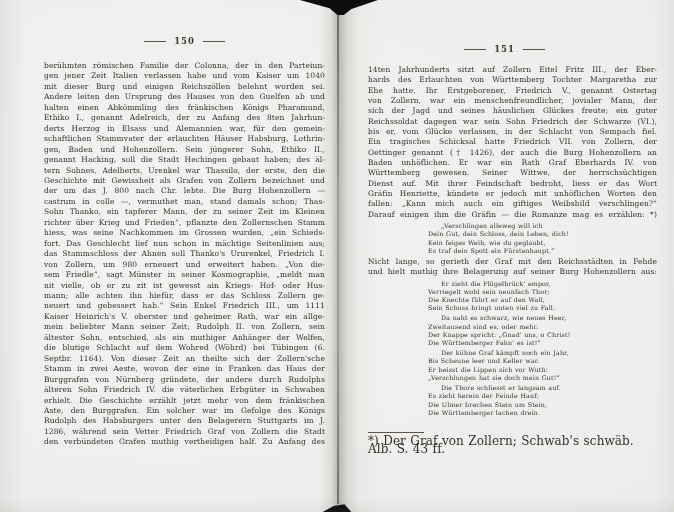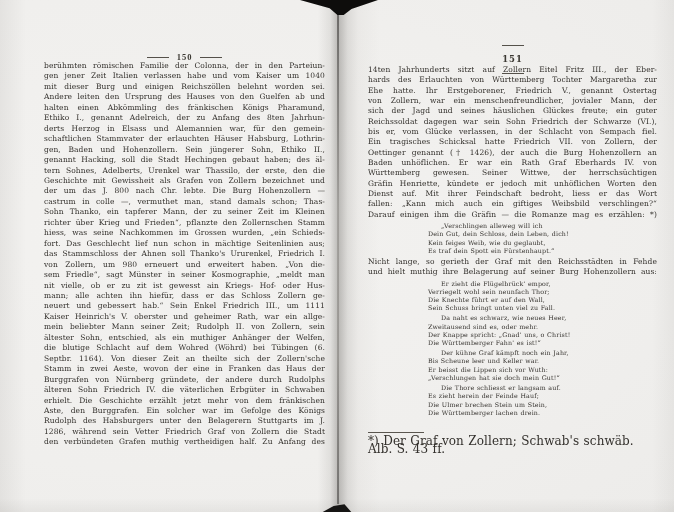--- a/index.html
+++ b/index.html
@@ -29,22 +29,22 @@
     background:#0e0d0c;filter:blur(0.6px);
     clip-path:polygon(0% 0%,100% 0%,66% 60%,56% 100%,48% 100%,38% 55%);}
   .spine-bottom{position:absolute;left:320px;bottom:0;width:34px;height:11px;
     background:#161514;filter:blur(0.6px);
     clip-path:polygon(8% 100%,92% 100%,72% 30%,40% 45%);}
 
   .page-header{position:absolute;display:flex;justify-content:center;
     align-items:center;gap:8px;font-size:8.5px;font-weight:bold;
     letter-spacing:1px;color:#3b3832;}
   .page-header .rule{width:22px;height:1px;background:#55514a;margin-top:1px;}
-  #left-header{left:44px;top:52px;width:281px;font-family:Liberation Serif, serif;}
-  #right-header{left:368px;top:44px;width:289px;flex-direction:column;}
+  #left-header{left:44px;top:36px;width:281px;}
+  #right-header{left:360px;top:44px;width:289px;}
 
   .prose-col{position:absolute;font-size:7.5px;line-height:10.45px;
     word-spacing:0.4px;letter-spacing:0.1px;}
   #left-text{left:44px;top:61px;width:281px;}
   #right-text{left:368px;top:65px;width:289px;line-height:10.35px;}
   .prose-col > .line, .blk.prose .line{
     text-align:justify;text-align-last:justify;white-space:normal;}
 
   .blk{margin:0;}
   .blk.verse{margin:2px 0 2px 60px;font-size:6.3px;line-height:8.2px;
@@ -124,22 +124,22 @@
         <div class="line">hards des Erlauchten von Württemberg Tochter Margaretha zur</div>
         <div class="line">Ehe hatte.  Ihr Erstgeborener, Friedrich V., genannt Ostertag</div>
         <div class="line">von Zollern, war ein menschenfreundlicher, jovialer Mann, der</div>
         <div class="line">sich der Jagd und seines häuslichen Glückes freute; ein guter</div>
         <div class="line">Reichssoldat dagegen war sein Sohn Friedrich der Schwarze (VI.),</div>
         <div class="line">bis er, vom Glücke verlassen, in der Schlacht von Sempach fiel.</div>
         <div class="line">Ein tragisches Schicksal hatte Friedrich VII. von Zollern, der</div>
         <div class="line">Oettinger genannt († 1426), der auch die Burg Hohenzollern an</div>
         <div class="line">Baden unhöflichen.  Er war ein Rath Graf Eberhards IV. von</div>
         <div class="line">Württemberg gewesen.  Seiner Wittwe, der herrschsüchtigen</div>
+        <div class="line">Dienst auf.  Mit ihrer Feindschaft bedroht, liess er das Wort</div>
         <div class="line">Gräfin Henriette, kündete er jedoch mit unhöflichen Worten den</div>
-        <div class="line">Dienst auf.  Mit ihrer Feindschaft bedroht, liess er das Wort</div>
         <div class="line">fallen: „Kann mich auch ein giftiges Weibsbild verschlingen?“</div>
         <div class="line">Darauf einigen ihm die Gräfin — die Romanze mag es erzählen: *)</div>
       </div>
       <div class="blk verse">
         <div class="line">„Verschlingen alleweg will ich</div>
         <div class="line">Dein Gut, dein Schloss, dein Leben, dich!</div>
         <div class="line">Kein feiges Weib, wie du geglaubt,</div>
         <div class="line">Es traf dein Spott ein Fürstenhaupt.“</div>
       </div>
       <div class="blk prose">

